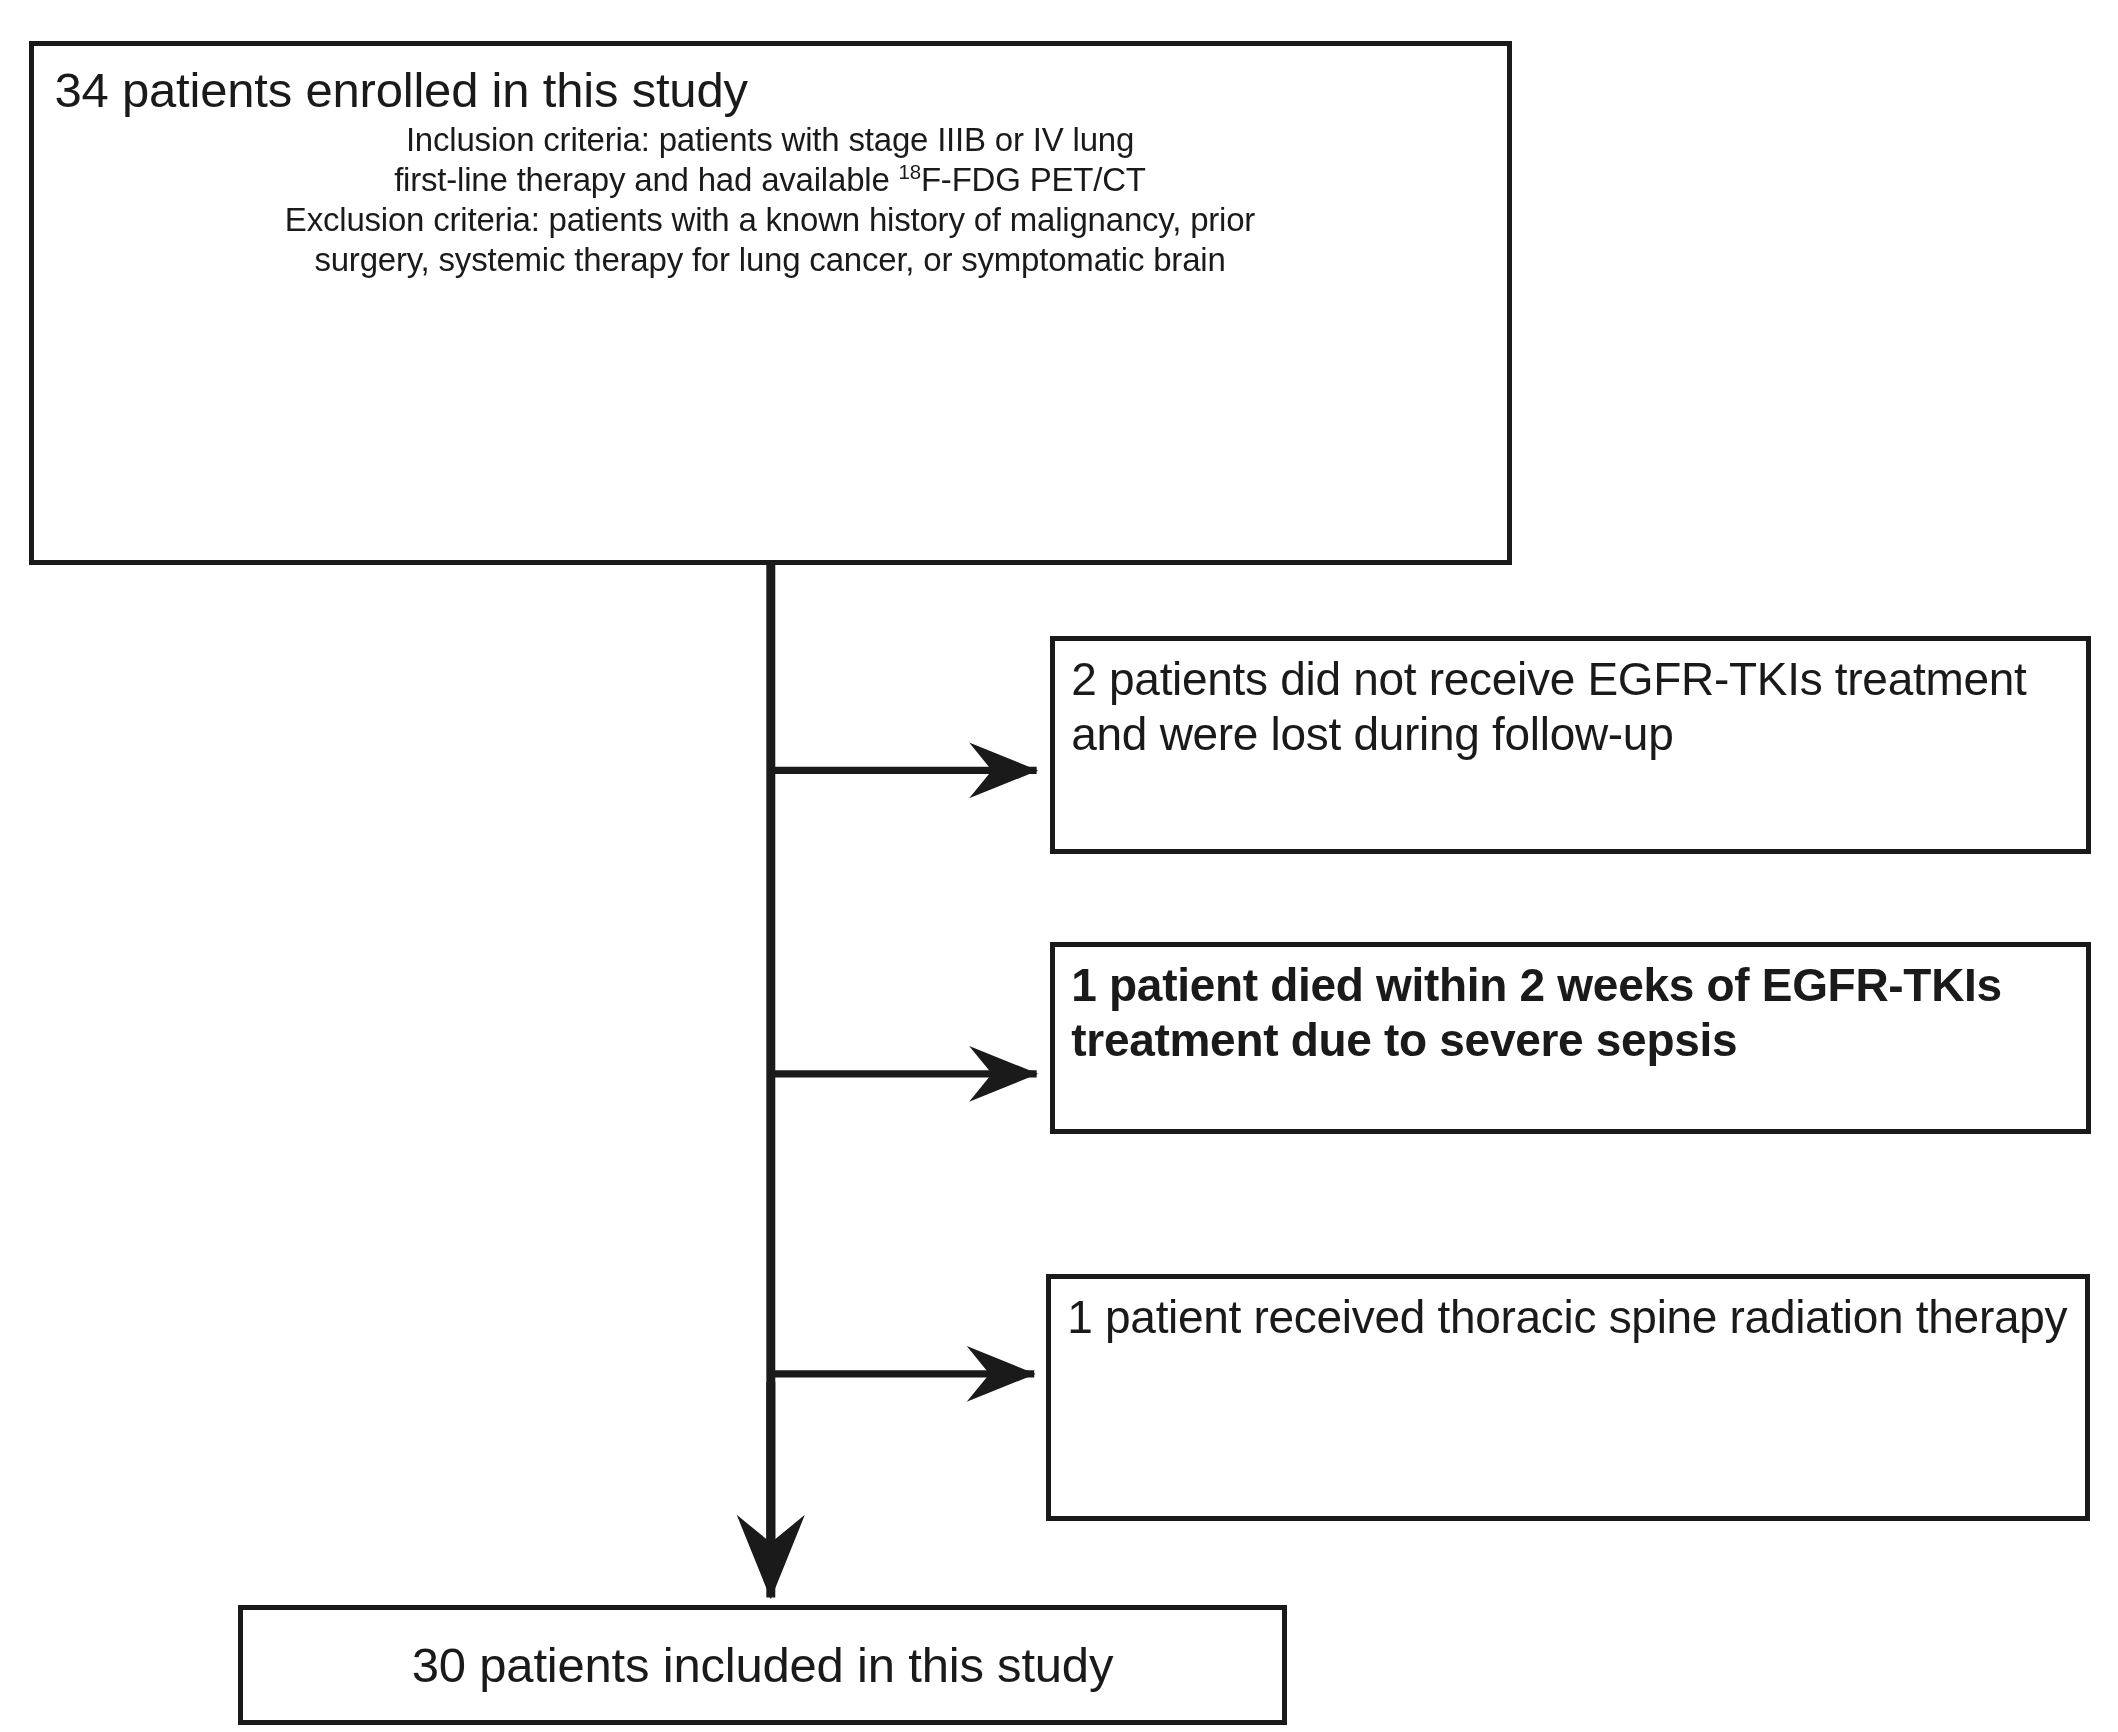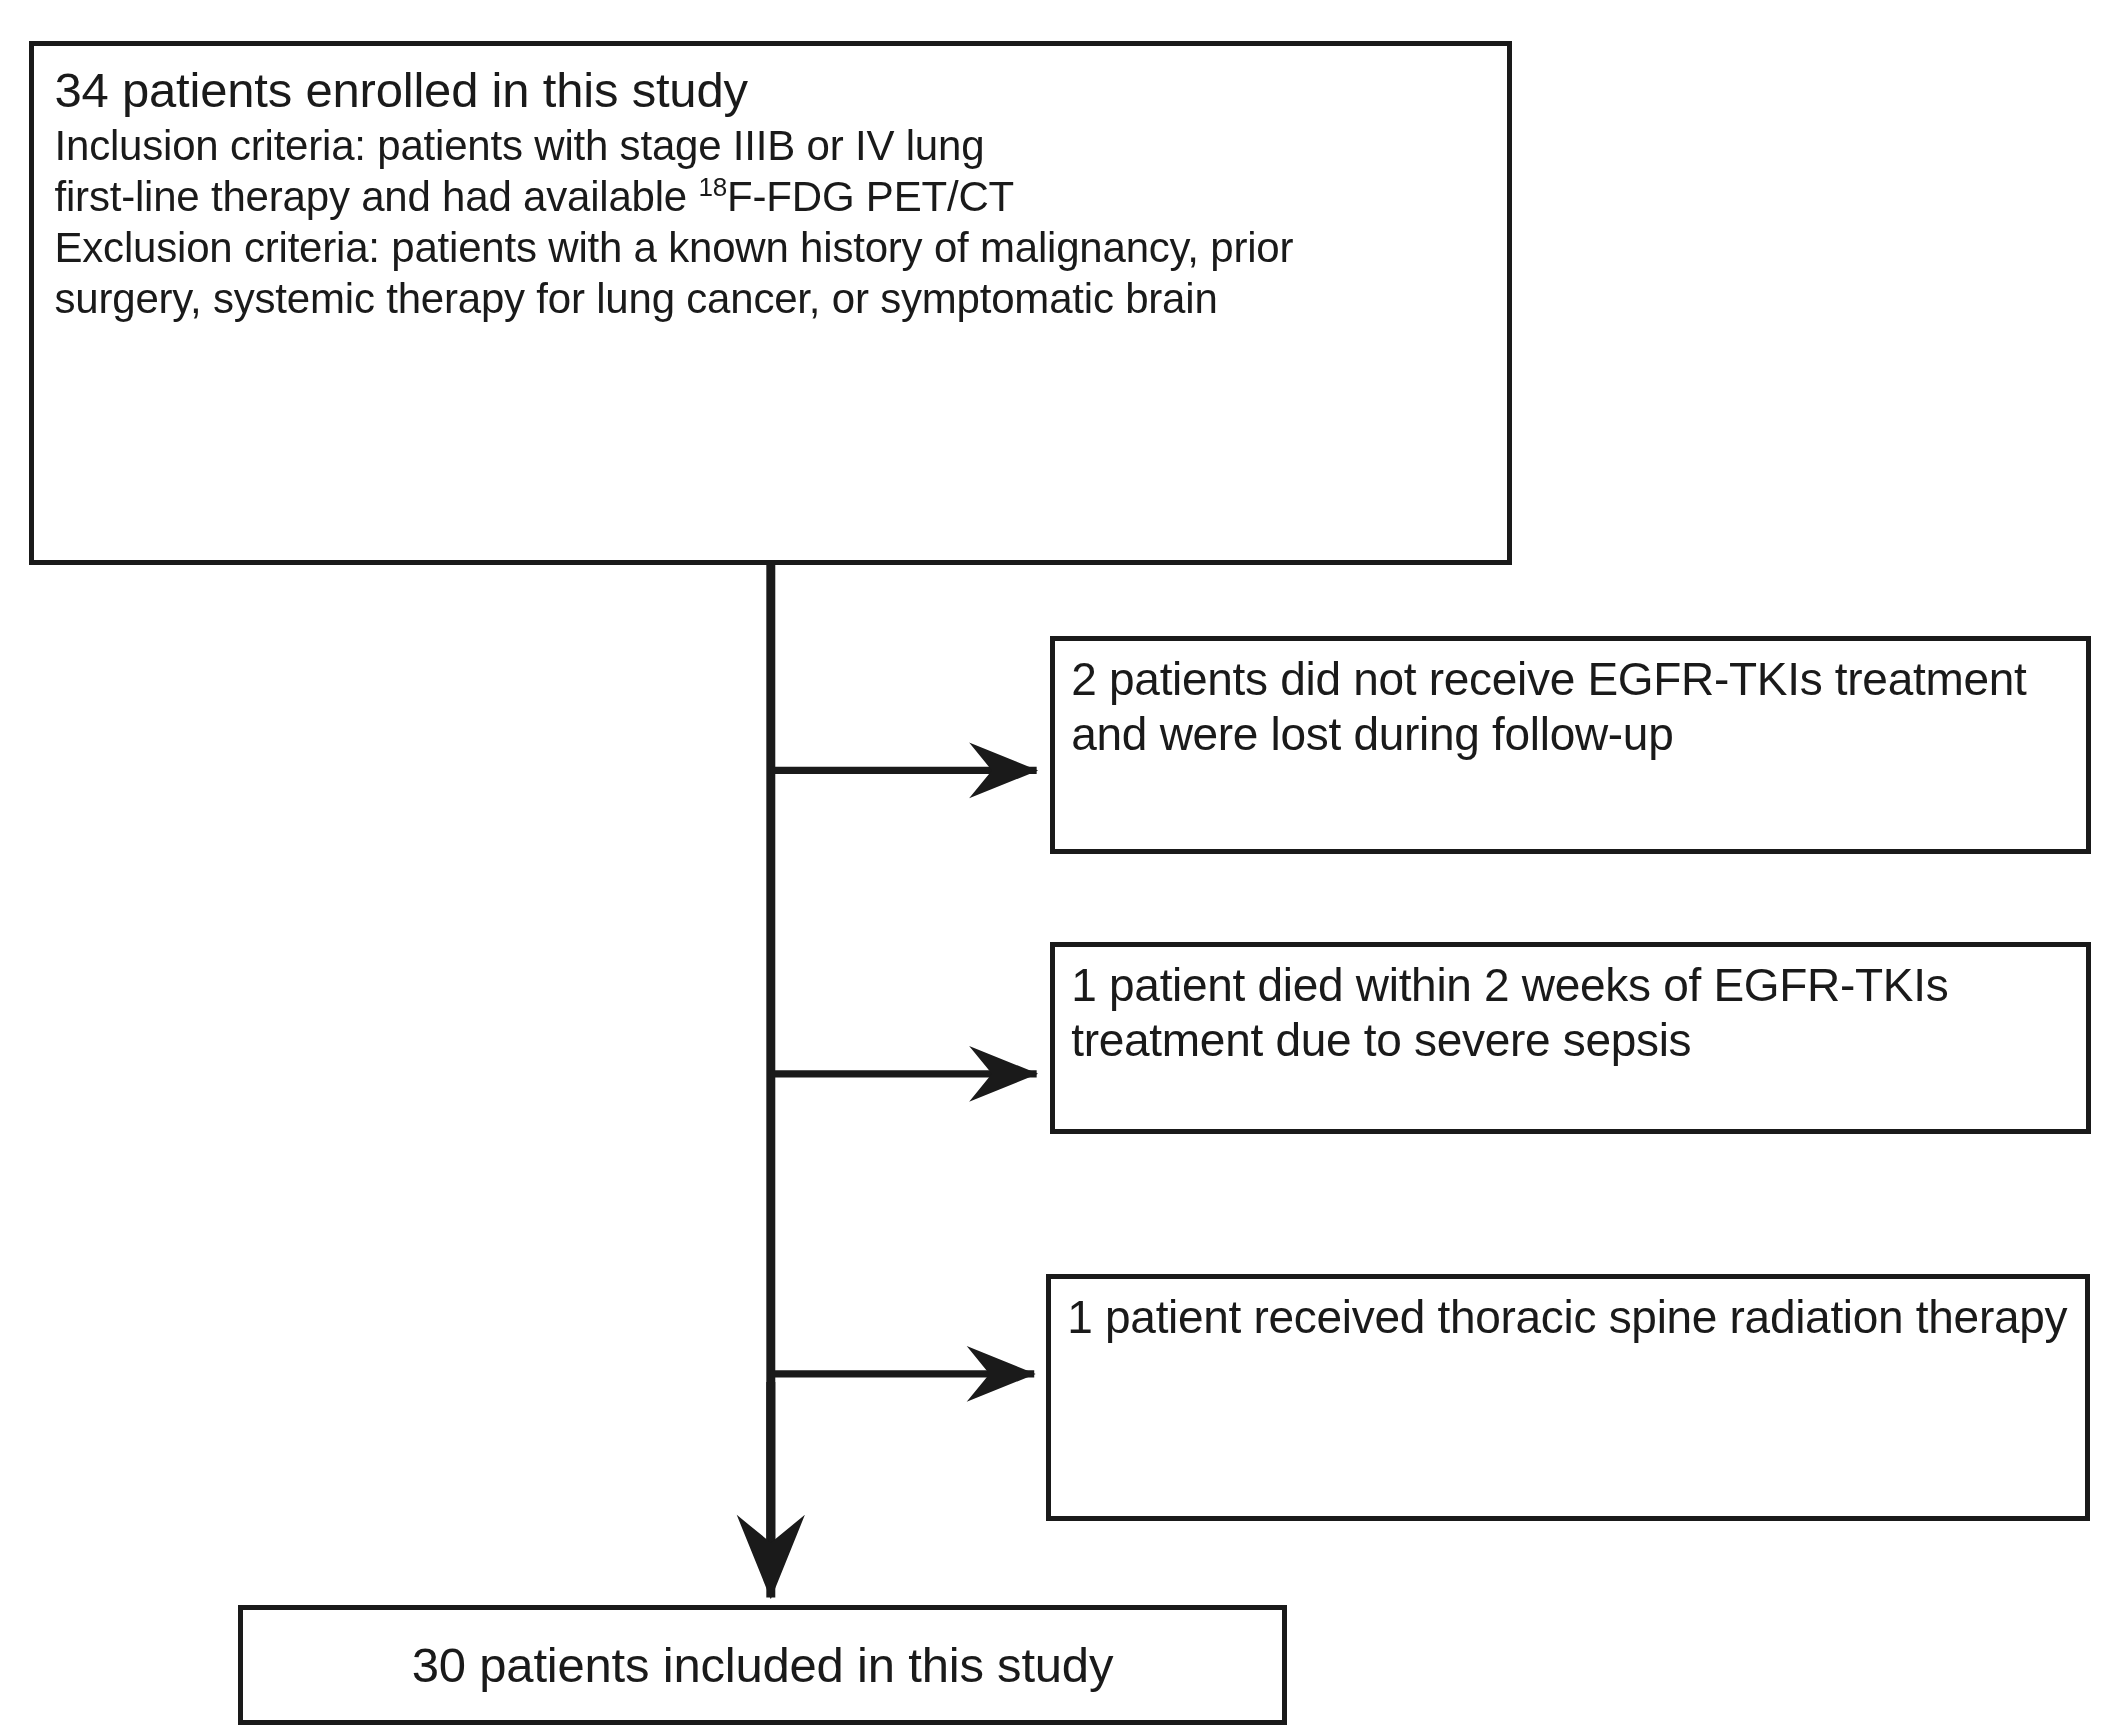--- a/index.html
+++ b/index.html
@@ -33,44 +33,46 @@
     padding: 18px 21px 0 21px;
   }
   #main-title {
     font-size: 49px;
     line-height: 1.08;
     letter-spacing: -0.2px;
     margin: 0 0 3.3px 0;
     white-space: nowrap;
   }
   .criteria {
-    font-size: 42px;
+    font-size: 33px;
     line-height: 1.22;
     letter-spacing: -0.2px;
     margin: 0;
+    text-align: center;
   }
   .criteria sup {
     font-size: 0.62em;
     vertical-align: super;
     line-height: 0;
   }
   
   #excl-box-1 {
     left: 1050px;
     top: 624px;
     width: 1041px;
     height: 218px;
     padding: 11.4px 16.3px;
   }
   #excl-box-2 {
     left: 1050px;
     top: 930px;
     width: 1041px;
     height: 192px;
     padding: 11.4px 16.3px;
+    font-weight: bold;
   }
   #excl-box-3 {
     left: 1046px;
     top: 1262px;
     width: 1044px;
     height: 247px;
     padding: 11.4px 16.3px;
   }
   .excl-text {
     font-size: 46px;

